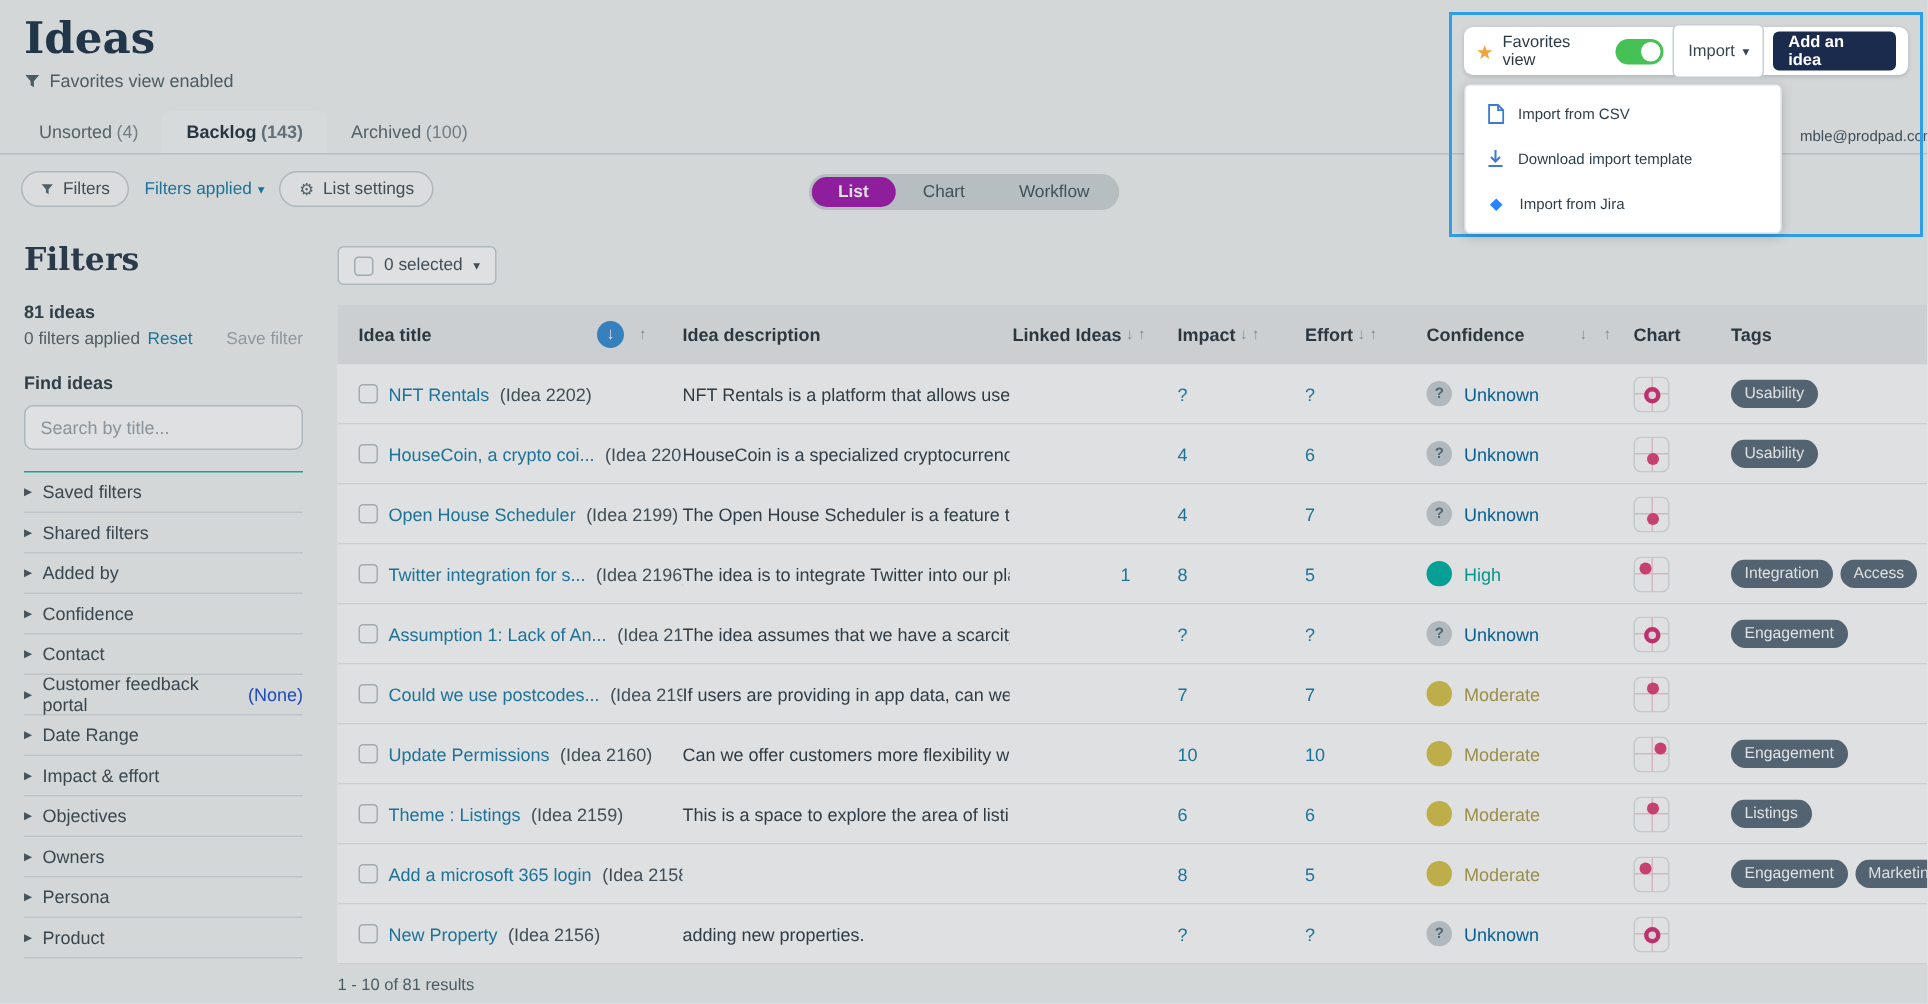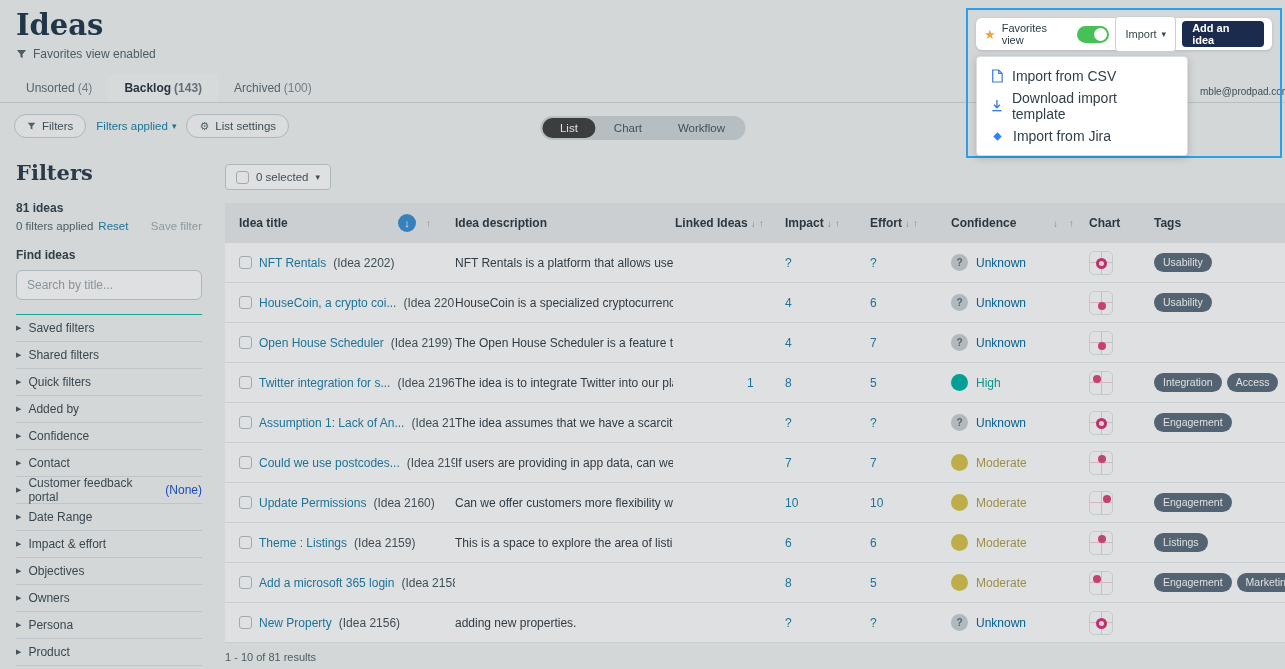--- a/index.html
+++ b/index.html
@@ -23,21 +23,21 @@
   
   .toolbar2{position:absolute;left:14px;top:114px;display:flex;align-items:center;gap:10px}
   .pill{display:inline-flex;align-items:center;gap:6px;height:24px;padding:0 12px;
         border:1px solid #c6cfd3;border-radius:12px;font-size:11.5px;color:#44545d;background:rgba(255,255,255,.55)}
   .linky{font-size:11.5px;color:#1a7fa8;display:inline-flex;align-items:center;gap:4px}
   .caret{font-size:9px;line-height:1}
 
   .segmented{position:absolute;top:116px;left:50%;transform:translateX(-50%);display:flex;
              background:#d0d8da;border-radius:13px;padding:2px;height:24px}
   .seg{padding:0 18px;line-height:20px;font-size:11.5px;color:#45555e;border-radius:11px}
-  .seg.active{background:#404040;color:#fff;font-weight:400}
+  .seg.active{background:#a21caf;color:#fff;font-weight:700}
 
   
   .sidebar{position:absolute;left:16px;top:154px;width:186px}
   .sidebar h2{font-family:"DejaVu Serif","Liberation Serif",serif;font-size:21px;color:#2b3d4f;margin:6px 0 16px;font-weight:700}
   .scount{font-size:12px;font-weight:700;color:#33424c;margin-bottom:5px}
   .sapplied{display:flex;align-items:center;font-size:11.5px;color:#55656d;margin-bottom:16px}
   .sapplied .reset{color:#1a7fa8;margin-left:5px}
   .sapplied .save{margin-left:auto;color:#9fabb1}
   .sfind{font-size:12px;font-weight:700;color:#33424c;margin-bottom:8px}
   .sinput{width:100%;height:30px;border:1px solid #c6cfd3;border-radius:6px;padding:0 10px;
@@ -111,21 +111,21 @@
             background:#fff;border-radius:6px;padding:0 8px;box-shadow:0 1px 3px rgba(0,0,0,.15);font-size:11px;color:#2c3a44}
   .star{color:#f0a33a;font-size:13px;line-height:1}
   .toggle{width:32px;height:17px;border-radius:9px;background:#45c155;position:relative;flex:none}
   .toggle::after{content:"";position:absolute;right:2px;top:2px;width:13px;height:13px;border-radius:50%;background:#fff}
   .impbtn{display:inline-flex;align-items:center;gap:5px;height:25px;padding:17px 9px;border:1px solid #c6cfd3;
           border-radius:4px;background:#fff;font-size:11px;color:#37474f}
   .addbtn{display:inline-flex;align-items:center;height:26px;padding:0 10px;border-radius:4px;
           background:#1b2b4d;color:#fff;font-size:11px;font-weight:700}
   .menu{position:absolute;left:8px;top:46px;width:212px;background:#fff;border:1px solid #d8dee1;border-radius:4px;
         box-shadow:0 2px 8px rgba(0,0,0,.18);padding:4px 0}
-  .mitem{display:flex;align-items:center;gap:9px;height:30px;padding:0 14px;font-size:14px;color:#2f3e48}
+  .mitem{display:flex;align-items:center;gap:9px;height:30px;padding:0 14px;font-size:10px;color:#2f3e48}
 </style>
 </head>
 <body>
 
 <div class="page">
 
   <div class="title">Ideas</div>
   <div class="sub">
     <svg width="11" height="11" viewBox="0 0 12 12">
         <path d="M1 1h10L7.2 5.6V10L4.8 8.5V5.6z" fill="#53646c"></path>
@@ -174,24 +174,20 @@
     <div class="sfind">Find ideas</div>
     <input class="sinput" placeholder="Search by title..." style="">
     <div class="fsecs">
       <div class="fsec">
           <span class="tri">▶</span>
           <span>Saved filters</span>
         </div>
       <div class="fsec">
           <span class="tri">▶</span>
           <span>Shared filters</span>
-        </div>
-      <div class="fsec">
-          <span class="tri">▶</span>
-          <span>Quick filters</span>
         </div>
       <div class="fsec">
           <span class="tri">▶</span>
           <span>Added by</span>
         </div>
       <div class="fsec">
           <span class="tri">▶</span>
           <span>Confidence</span>
         </div>
       <div class="fsec">

